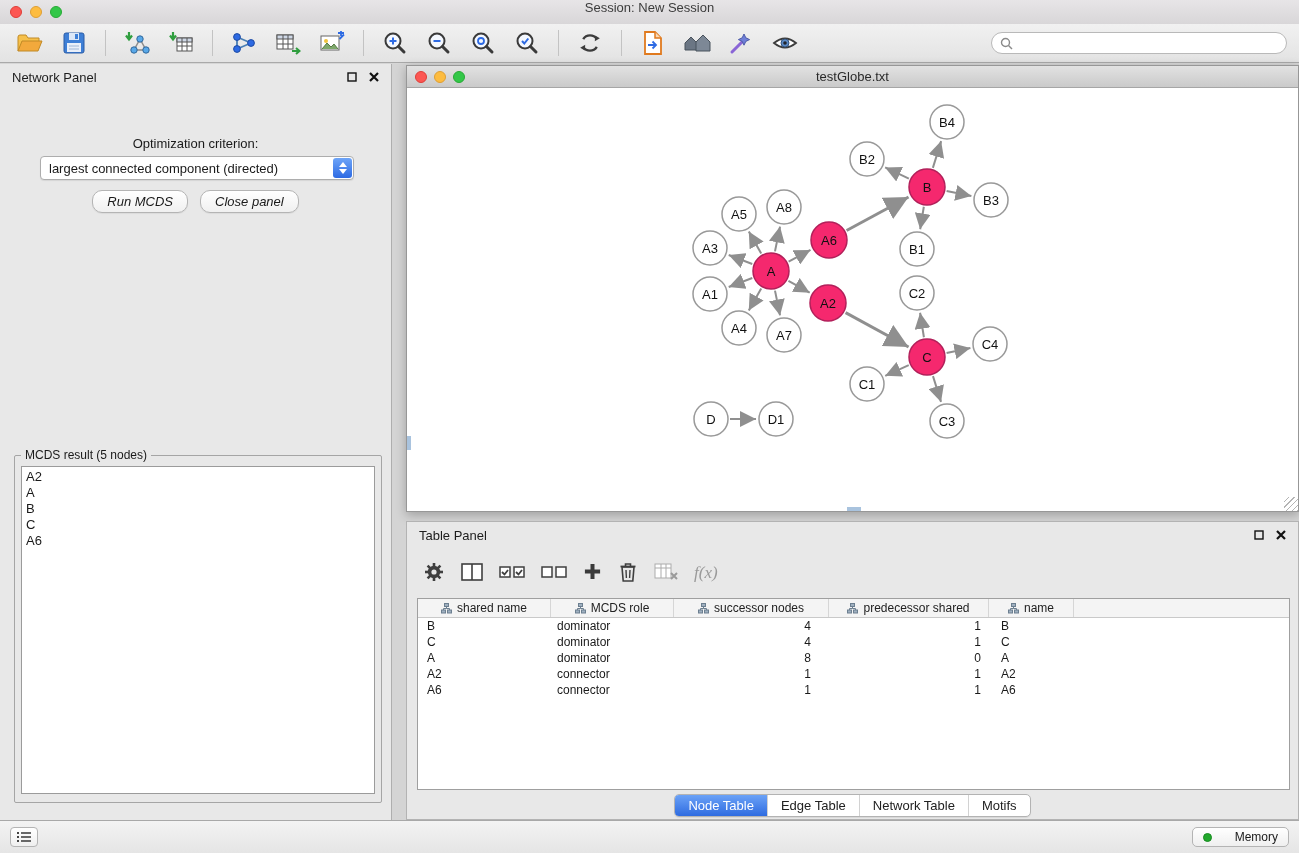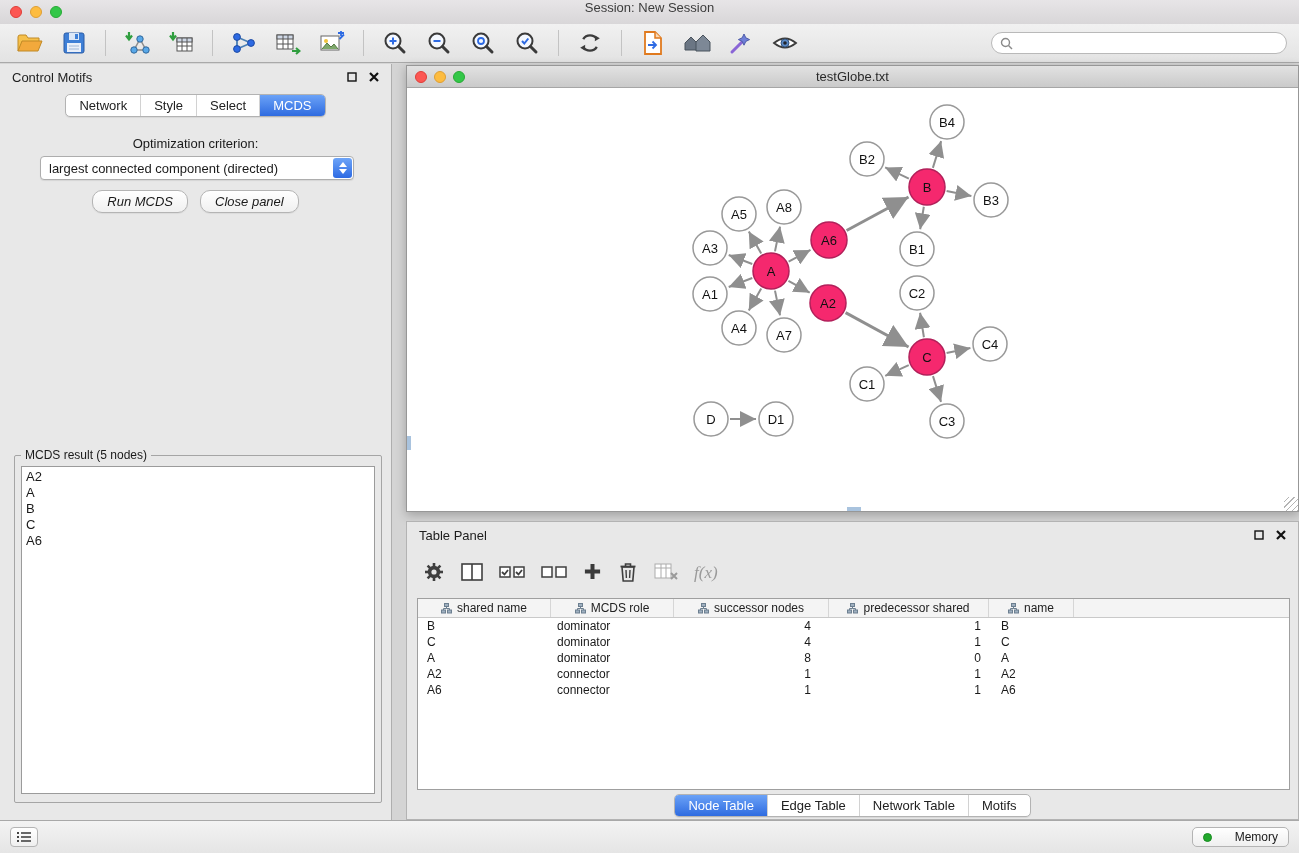--- a/index.html
+++ b/index.html
@@ -231,37 +231,29 @@
         <line x1="8.5" y1="8.5" x2="12" y2="12" stroke="#8a8a8a" stroke-width="1.4"></line>
       </svg>
     <input type="text" placeholder="" style="">
   </div>
 </div>
 
 <div class="main">
 
   <div class="control-panel">
     <div class="panel-header">
-      <span>Control Motifs</span>
+      <span>Network Panel</span>
       <span class="ph-icons">
         <svg width="10" height="10" viewBox="0 0 10 10">
             <rect x="1" y="1" width="8" height="8" fill="none" stroke="#111" stroke-width="1.4"></rect>
           </svg>
         <svg width="10" height="10" viewBox="0 0 10 10">
             <path d="M1 1 L9 9 M9 1 L1 9" stroke="#111" stroke-width="2.2"></path>
           </svg>
       </span>
-    </div>
-    <div class="segrow">
-      <div class="segwrap">
-        <div class="seg">Network</div>
-        <div class="seg">Style</div>
-        <div class="seg">Select</div>
-        <div class="seg active">MCDS</div>
-      </div>
     </div>
     <div class="opt-label">Optimization criterion:</div>
     <div class="dropdown">
       <span class="dd-text">largest connected component (directed)</span>
       <span class="dd-stepper">
         <span class="tri up"></span>
           <span class="tri down"></span>
       </span>
     </div>
     <div class="btn-row">

